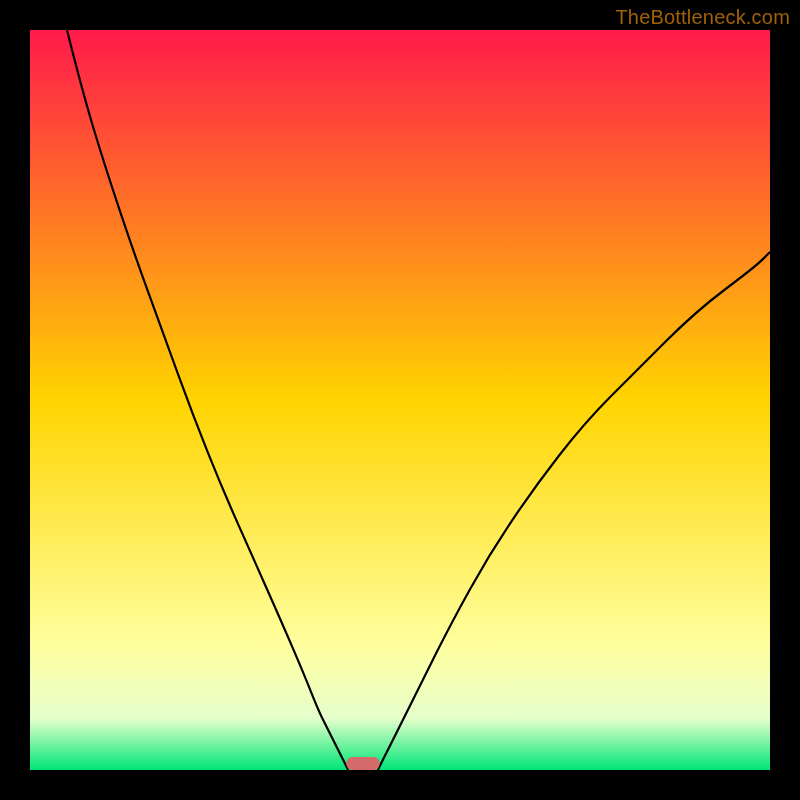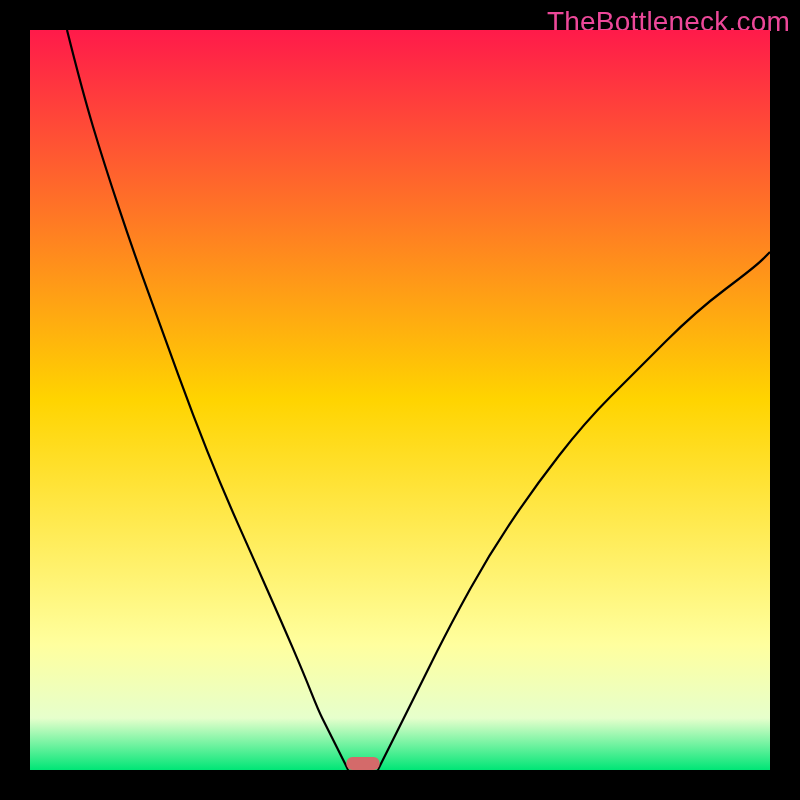--- a/index.html
+++ b/index.html
@@ -24,22 +24,22 @@
     left: 30px;
     top: 30px;
     width: 740px;
     height: 740px;
     overflow: hidden;
   }
   .watermark {
     position: absolute;
     top: 6px;
     right: 10px;
-    color: #ec4899;
-    font-size: 28px;
+    color: #a16207;
+    font-size: 20px;
     font-weight: 500;
     letter-spacing: 0.2px;
     user-select: none;
   }
   svg { display: block; }
 </style>
 </head>
 <body>
 
 <div class="frame">

